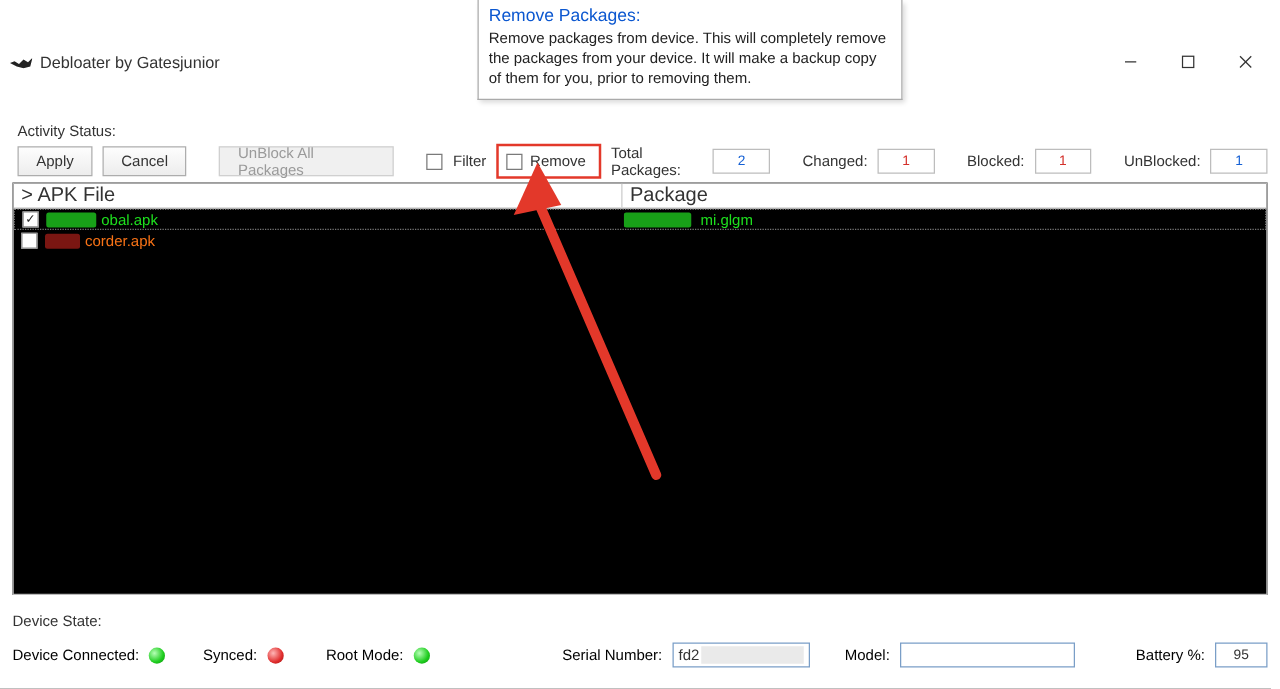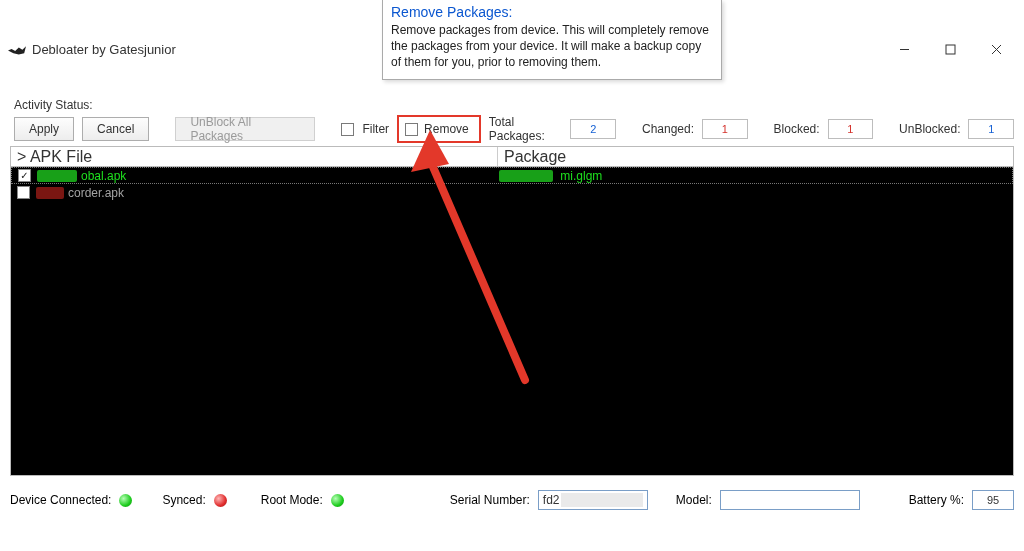--- a/index.html
+++ b/index.html
@@ -33,21 +33,21 @@
   .th:first-child{width:487px;}
   .th:last-child{flex:1;border-right:none;}
   .trow{display:flex;height:17px;align-items:center;}
   .trow .cell{overflow:hidden;white-space:nowrap;}
   .trow .cell:first-child{width:487px;display:flex;align-items:center;}
   .trow .cell:last-child{flex:1;}
   .lchk{width:13px;height:13px;border:1px solid #888;background:#fff;margin:0 6px;flex:none;display:flex;align-items:center;justify-content:center;}
   .lchk.checked::after{content:"✓";font-size:10px;line-height:1;color:#222;}
   .row-sel{border:1px dotted #777;}
   .trow.green .txt{color:#1ee01e;}
-  .trow.red .txt{color:#a3a3a3;}
+  .trow.red .txt{color:#f97316;}
   .trow .txt{font-family:"Segoe UI",sans-serif;font-size:12px;margin-left:2px;}
   .trow .smudge{display:inline-block;height:12px;border-radius:2px;vertical-align:middle;}
   .smudge.g1{width:40px;background:#18a018;margin-right:2px;}
   .smudge.r1{width:28px;background:#7a1612;margin-right:2px;}
   .smudge.r2{width:36px;background:#7a1612;margin-right:2px;}
   .arrow{position:absolute;left:395px;top:130px;width:160px;height:260px;z-index:15;pointer-events:none;}
   .bottom{position:absolute;left:10px;right:10px;top:490px;}
   .device-state{font-size:12px;color:#333;margin-bottom:10px;}
   .brow{display:flex;align-items:center;gap:8px;}
   .dot{width:13px;height:13px;border-radius:50%;flex:none;}
@@ -141,20 +141,21 @@
   </div>
 </div>
 
 <svg class="arrow" viewBox="0 0 160 260">
   <defs></defs>
   <line x1="130" y1="250" x2="35" y2="30" stroke="#e3382a" stroke-width="8" stroke-linecap="round"></line>
   <polygon points="35,0 16,42 54,34" fill="#e3382a"></polygon>
 </svg>
 
 <div class="bottom">
+  <div class="device-state">Device State:</div>
   <div class="brow">
     <span>Device Connected:</span>
     <span class="dot green"></span>
     <div style="width:14px"></div>
     <span>Synced:</span>
     <span class="dot red"></span>
     <div style="width:18px"></div>
     <span>Root Mode:</span>
     <span class="dot green"></span>
     <div style="flex:0 0 90px"></div>

